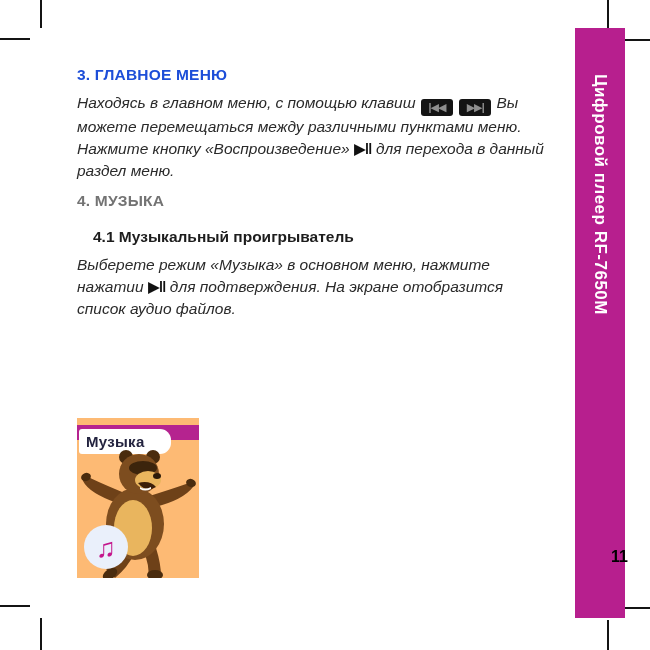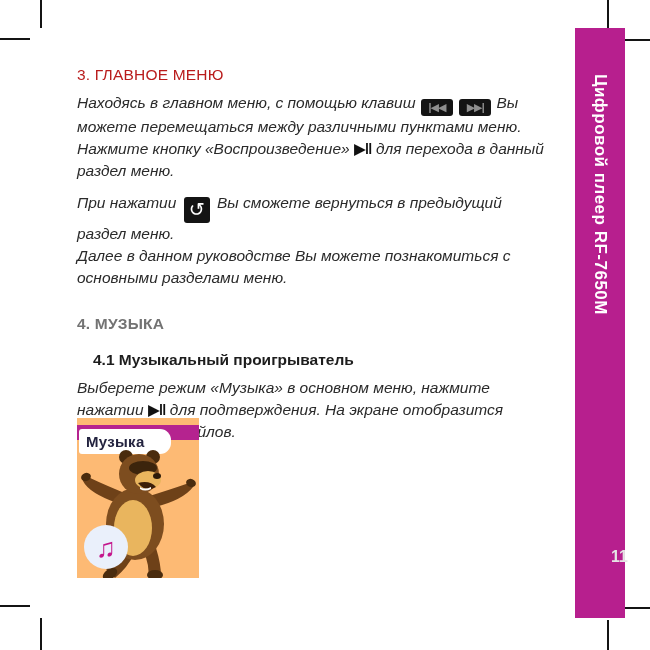--- a/index.html
+++ b/index.html
@@ -5,21 +5,21 @@
   html,body{margin:0;padding:0;}
   body{
     width:650px;height:650px;background:#ffffff;position:relative;
     font-family:"Liberation Sans","DejaVu Sans",sans-serif;color:#222;
     overflow:hidden;
   }
   .crop{position:absolute;background:#141414;}
 
   
   .content{position:absolute;left:77px;top:66px;width:472px;}
-  h2.sect{margin:0 0 8px 0;font-size:15.5px;font-weight:normal;color:#b91c1c;letter-spacing:.2px;}
+  h2.sect{margin:0 0 8px 0;font-size:15.5px;font-weight:bold;color:#1d4ed8;letter-spacing:.2px;}
   h2.sect2{margin:0 0 18px 0;font-size:15.5px;font-weight:bold;color:#737373;letter-spacing:.2px;}
   h3.sub{margin:0 0 2px 16px;font-size:15.5px;font-weight:bold;color:#1d1d1d;}
   p.body{margin:8px 0 10px 0;font-size:15.5px;line-height:22px;color:#2a2a2a;font-style:italic;}
   p.body.gap{margin-bottom:26px;}
   p.body.gap2{margin-bottom:8px;}
 
   .mbtn{
     display:inline-block;background:#141414;color:#8f8f8f;border-radius:3px;
     min-width:24px;text-align:center;padding:2px 4px 3px 4px;font-size:11px;
     font-weight:bold;letter-spacing:-1px;line-height:12px;vertical-align:-3px;margin:0 1px;
@@ -51,21 +51,21 @@
 
   
   .sidebar{position:absolute;left:575px;top:28px;width:50px;height:590px;background:#b71f8e;}
   .vtitle{
     position:absolute;top:46px;left:50%;transform:translateX(-50%);
     writing-mode:vertical-rl;white-space:nowrap;
     color:#ffffff;font-size:17px;font-weight:bold;letter-spacing:.5px;
   }
   .pagenum{
     position:absolute;bottom:52px;left:0;right:6px;text-align:center;
-    color:#e5e5e5;font-size:16px;font-weight:bold;padding-left:36px;
+    color:#000000;font-size:16px;font-weight:bold;padding-left:36px;
   }
 </style>
 </head>
 <body>
 
 <div class="crop" style="left:40px;top:0;width:2px;height:28px;"></div>
 <div class="crop" style="left:0;top:38px;width:30px;height:2px;"></div>
 <div class="crop" style="left:607px;top:0;width:2px;height:28px;"></div>
 <div class="crop" style="left:620px;top:39px;width:30px;height:2px;"></div>
 <div class="crop" style="left:0;top:605px;width:30px;height:2px;"></div>
@@ -79,27 +79,20 @@
 
   <p class="body">
     <span>Находясь в главном меню, с помощью клавиш</span>
     <span class="mbtn">|◀◀</span>
     <span class="mbtn">▶▶|</span>
     <span>Вы можете перемещаться между различными пунктами меню. Нажмите кнопку «Воспроизведение»</span>
     <span class="pp">▶‖</span>
     <span>для перехода в данный раздел меню.</span>
   </p>
 
-  <p class="body gap">
-    <span>При нажатии</span>
-    <span class="ricon">↺</span>
-    <span>Вы сможете вернуться в предыдущий раздел меню.</span>
-    <br>
-    <span>Далее в данном руководстве Вы можете познакомиться с основными разделами меню.</span>
-  </p>
 
   <h2 class="sect2">4. МУЗЫКА</h2>
 
   <h3 class="sub">4.1 Музыкальный проигрыватель</h3>
 
   <p class="body gap2">
     <span>Выберете режим «Музыка» в основном меню, нажмите нажатии</span>
     <span class="pp">▶‖</span>
     <span>для подтверждения. На экране отобразится список аудио файлов.</span>
   </p>

